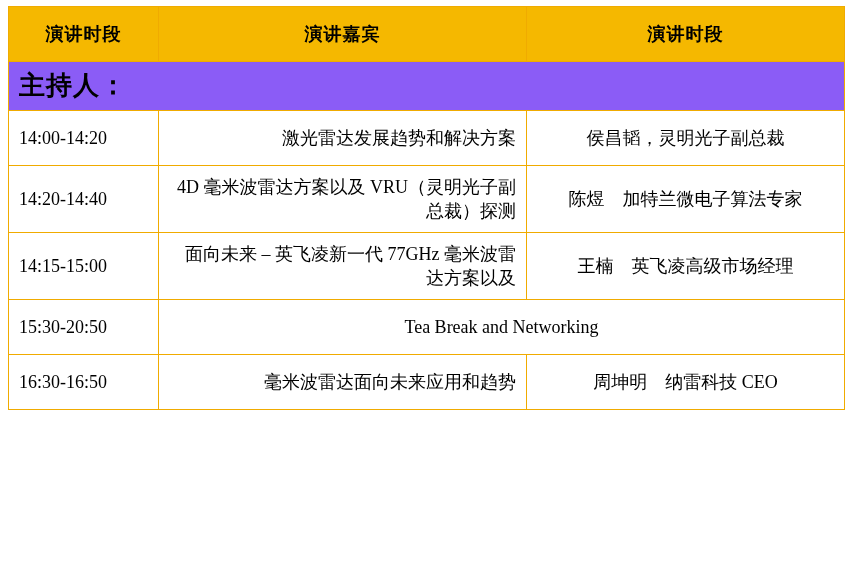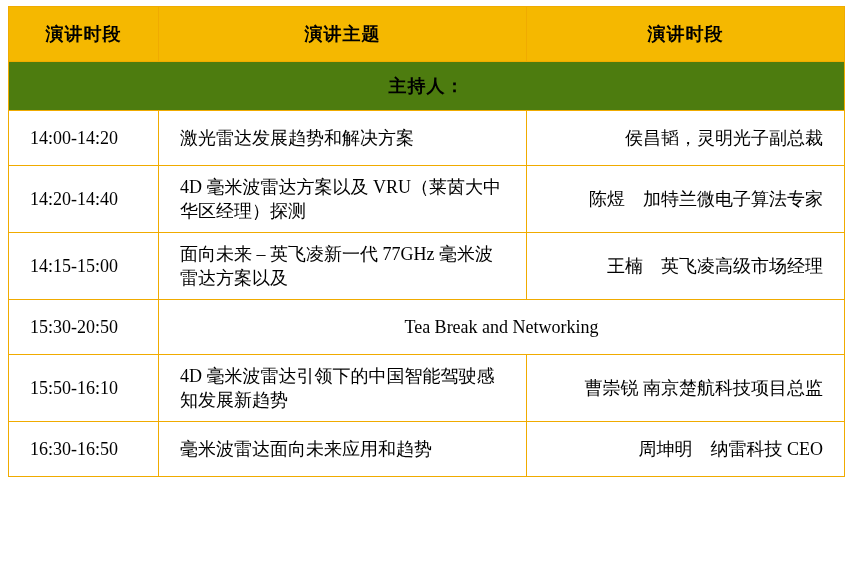--- a/index.html
+++ b/index.html
@@ -19,114 +19,108 @@
     width: 852px;
   }
   table.agenda {
     border-collapse: collapse;
     width: 836px;
     table-layout: fixed;
   }
   table.agenda td, table.agenda th {
     border: 1px solid #f0ab00;
     vertical-align: middle;
-    padding: 6px 21px;
+    padding: 6px 10px;
     font-size: 18px;
     line-height: 1.35;
   }
   
   col.c-time { width: 150px; }
   col.c-topic { width: 368px; }
   col.c-guest { width: 318px; }
 
   thead th {
     background: #f5b800;
     color: #000000;
     font-weight: bold;
     text-align: center;
     height: 42px;
     font-size: 19px;
     letter-spacing: 1px;
   }
   tr.host-row td {
-    background: #4d7c0f;
-    text-align: center;
+    background: #8b5cf6;
     font-weight: bold;
-    font-size: 18px;
+    font-size: 26px;
     height: 36px;
     letter-spacing: 1px;
   }
   td.time-cell {
     text-align: left;
     white-space: nowrap;
     font-size: 18px;
   }
   td.topic-cell {
-    text-align: left;
+    text-align: right;
   }
   td.guest-cell {
-    text-align: right;
+    text-align: center;
   }
   td.span-cell {
     text-align: center;
   }
   .row-tall td { height: 54px; }
   .row-short td { height: 42px; font-family: Liberation Serif, serif; }
 </style>
 </head>
 <body>
 
 <div class="agenda-wrap">
   <table class="agenda">
     <colgroup>
       <col class="c-time">
       <col class="c-topic">
       <col class="c-guest">
     </colgroup>
     <thead>
       <tr>
         <th>演讲时段</th>
-        <th>演讲主题</th>
+        <th>演讲嘉宾</th>
         <th>演讲时段</th>
       </tr>
     </thead>
     <tbody>
       <tr class="host-row">
         <td colspan="3">主持人：</td>
       </tr>
 
       <tr class="row-short">
         <td class="time-cell">14:00-14:20</td>
         <td class="topic-cell">激光雷达发展趋势和解决方案</td>
         <td class="guest-cell">侯昌韬，灵明光子副总裁</td>
       </tr>
 
       <tr class="row-tall">
         <td class="time-cell">14:20-14:40</td>
-        <td class="topic-cell">4D 毫米波雷达方案以及 VRU（莱茵大中华区经理）探测</td>
+        <td class="topic-cell">4D 毫米波雷达方案以及 VRU（灵明光子副总裁）探测</td>
         <td class="guest-cell">陈煜　加特兰微电子算法专家</td>
       </tr>
 
       <tr class="row-tall">
         <td class="time-cell">14:15-15:00</td>
         <td class="topic-cell">面向未来 – 英飞凌新一代 77GHz 毫米波雷达方案以及</td>
         <td class="guest-cell">王楠　英飞凌高级市场经理</td>
       </tr>
 
 
       <tr class="row-short">
         <td class="time-cell">15:30-20:50</td>
         <td class="span-cell" colspan="2">Tea Break and Networking</td>
       </tr>
 
-      <tr class="row-tall">
-        <td class="time-cell">15:50-16:10</td>
-        <td class="topic-cell">4D 毫米波雷达引领下的中国智能驾驶感知发展新趋势</td>
-        <td class="guest-cell">曹崇锐 南京楚航科技项目总监</td>
-      </tr>
 
 
       <tr class="row-short">
         <td class="time-cell">16:30-16:50</td>
         <td class="topic-cell">毫米波雷达面向未来应用和趋势</td>
         <td class="guest-cell">周坤明　纳雷科技 CEO</td>
       </tr>
 
     </tbody>
   </table>

